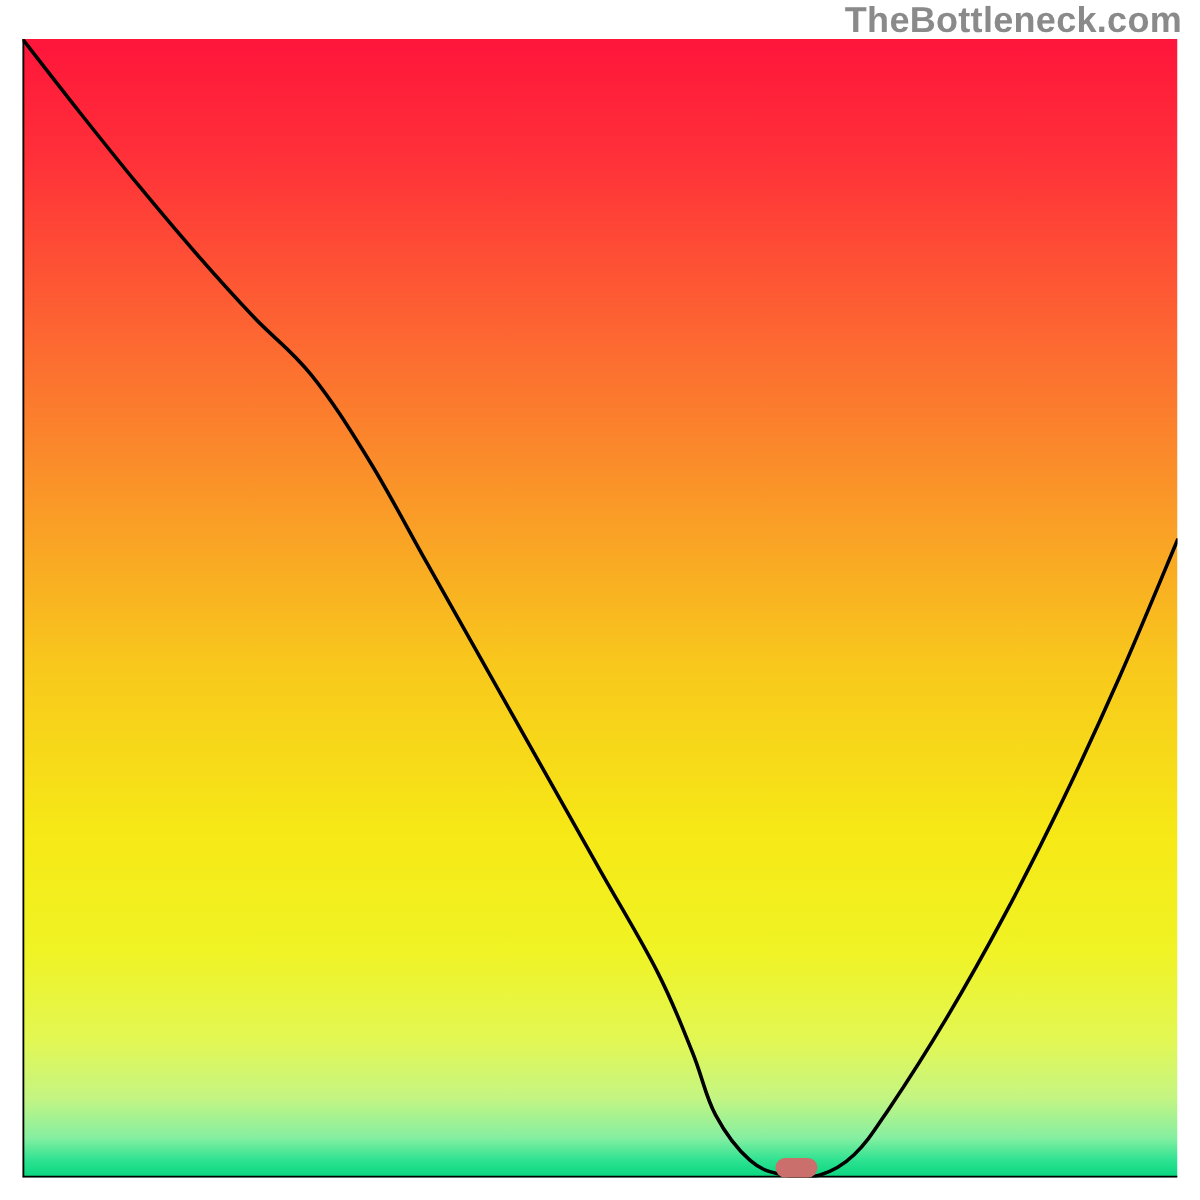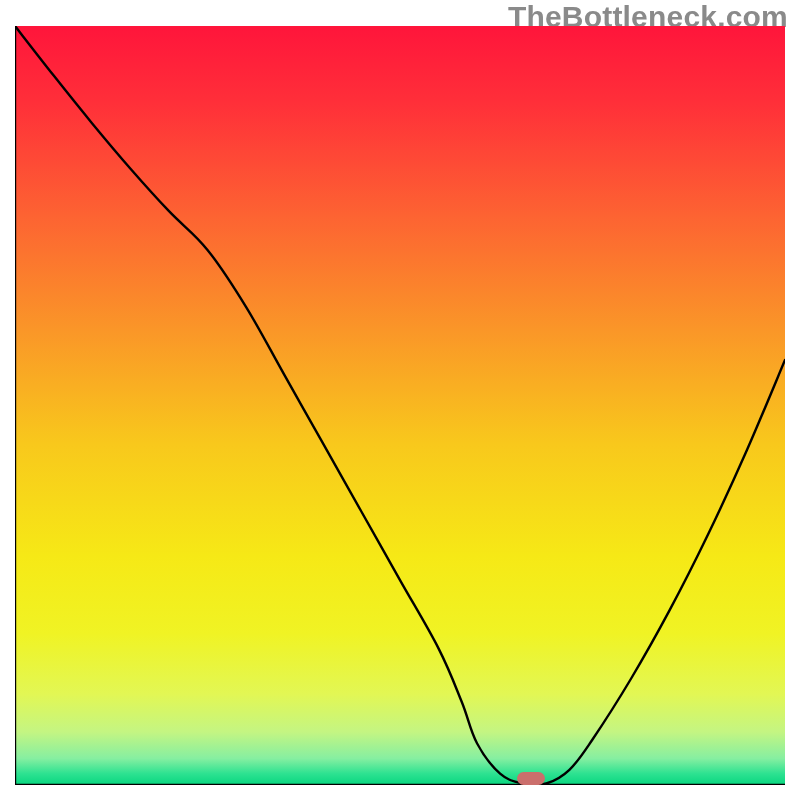--- a/index.html
+++ b/index.html
@@ -13,21 +13,21 @@
   }
   .wrap {
     position: relative;
     width: 800px;
     height: 800px;
   }
   .watermark {
     position: absolute;
     top: 0px;
     right: 12px;
-    font-size: 30px;
+    font-size: 24px;
     font-weight: 600;
     color: #8a8a8a;
     letter-spacing: 0.2px;
   }
   .plot {
     position: absolute;
     left: 15px;
     top: 26px;
     width: 770px;
     height: 759px;

